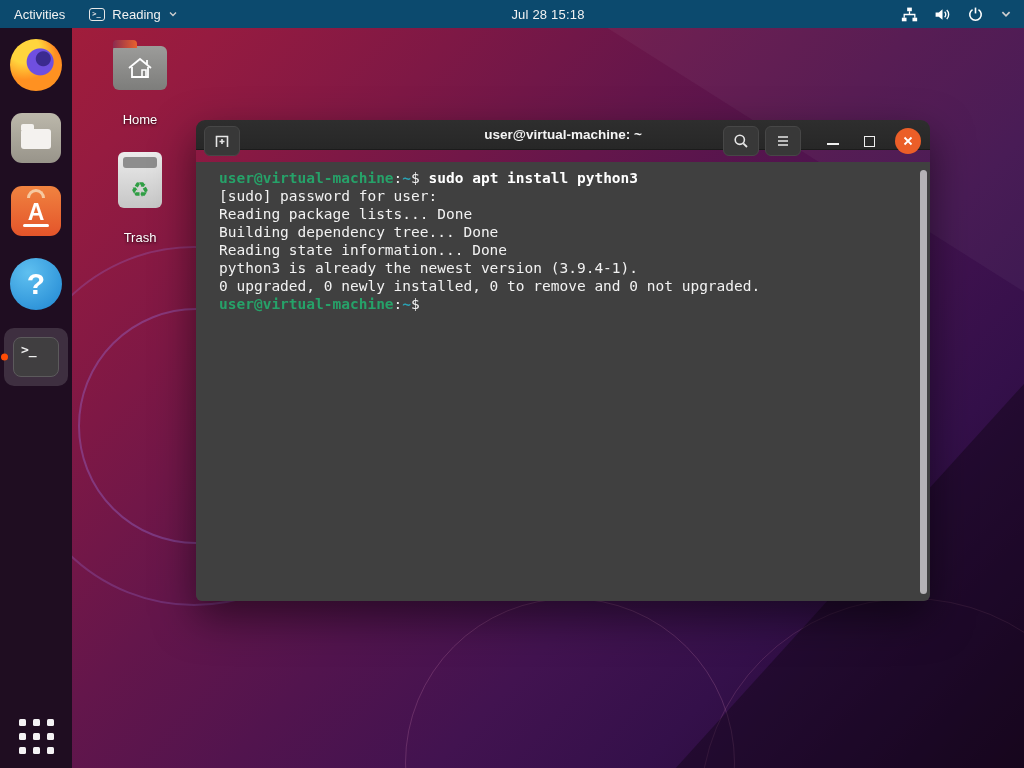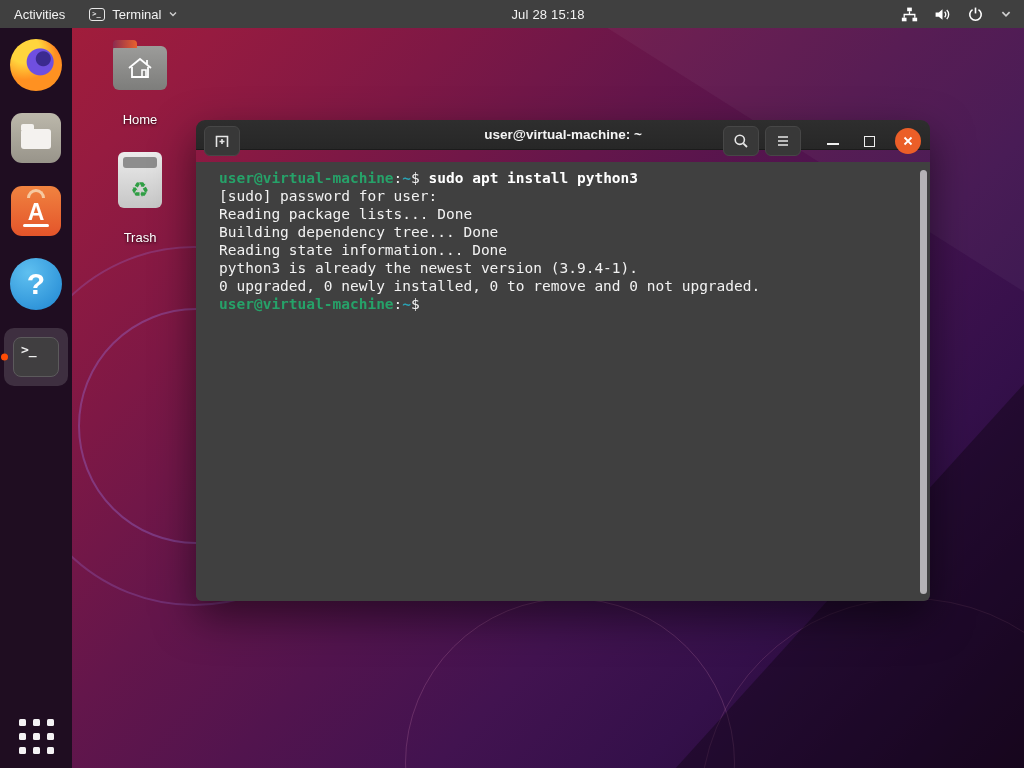--- a/index.html
+++ b/index.html
@@ -25,21 +25,21 @@
   }
   .wp-facet2 {
     position:absolute; inset:0; pointer-events:none;
     background: rgba(255,255,255,.04);
     clip-path: polygon(55% 0, 100% 0, 100% 38%);
   }
 
   
   .topbar {
     position:absolute; left:0; top:0; width:1024px; height:28px;
-    background:#404040; color:#f2f2f2; font-size:13px;
+    background:#0c4a6e; color:#f2f2f2; font-size:13px;
     display:flex; align-items:center; z-index:50;
   }
   .tb-activities { padding:0 14px; height:100%; display:flex; align-items:center; cursor:pointer; }
   .tb-appmenu { display:flex; align-items:center; gap:7px; padding:0 10px; height:100%; cursor:pointer; }
   .tb-appicon {
     width:16px; height:13px; border:1.4px solid #e8e8e8; border-radius:3px;
     font-family:"DejaVu Sans Mono",monospace; font-size:7px; line-height:10px;
     padding-left:2px; color:#e8e8e8; font-weight:bold;
   }
   .tb-clock {
@@ -151,21 +151,21 @@
   <div class="wp-circle wp-c3"></div>
   <div class="wp-circle wp-c4"></div>
   <div class="wp-facet"></div>
   <div class="wp-facet2"></div>
 </div>
 
 <div class="topbar">
   <div class="tb-activities">Activities</div>
   <div class="tb-appmenu">
     <span class="tb-appicon">&gt;_</span>
-    <span>Terminal</span>
+    <span>Reading</span>
     <svg width="10" height="10" viewBox="0 0 10 10">
       <path d="M2 3.5 L5 6.5 L8 3.5" fill="none" stroke="#cfcfcf" stroke-width="1.4"></path>
     </svg>
   </div>
   <div class="tb-clock">Jul 28  15:18</div>
   <div class="tb-right">
     <svg width="17" height="17" viewBox="0 0 16 16">
       <rect x="5.8" y="1.5" width="4.4" height="3.4" fill="#fff"></rect>
       <path d="M8 5 V8 M3 11 V8 H13 V11" fill="none" stroke="#fff" stroke-width="1.2"></path>
       <rect x="0.8" y="11" width="4.4" height="3.4" fill="#fff"></rect>

